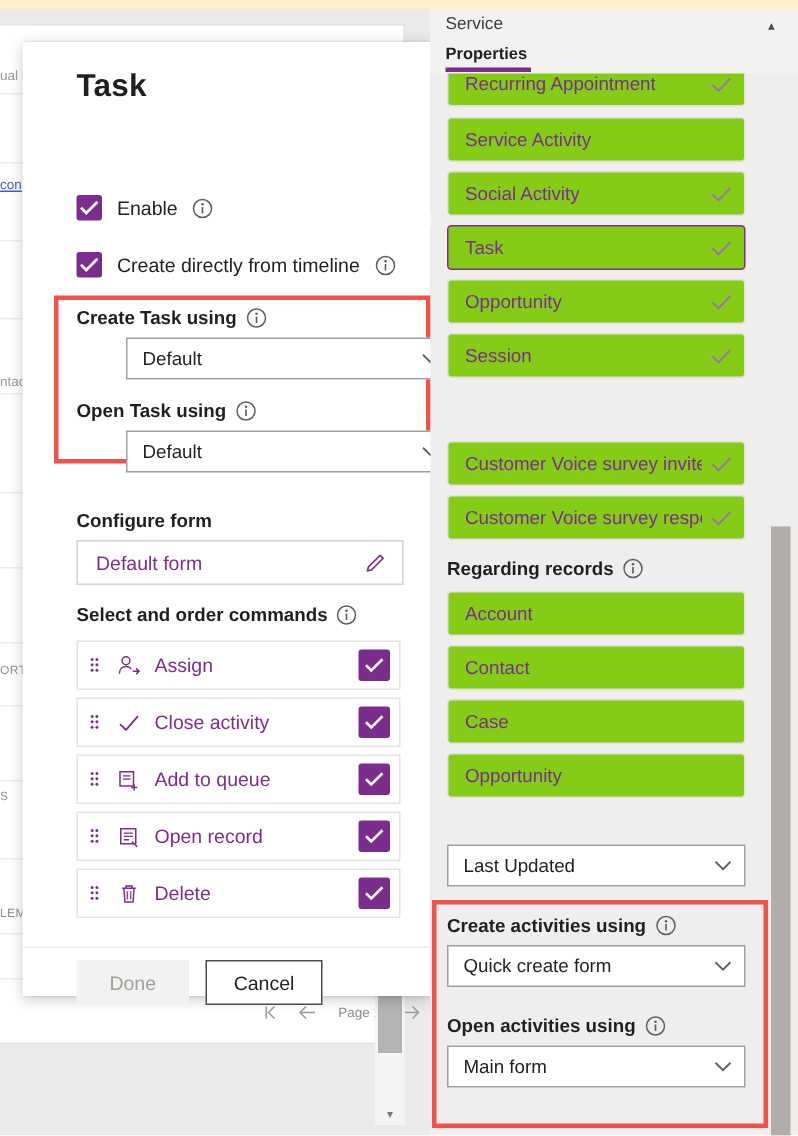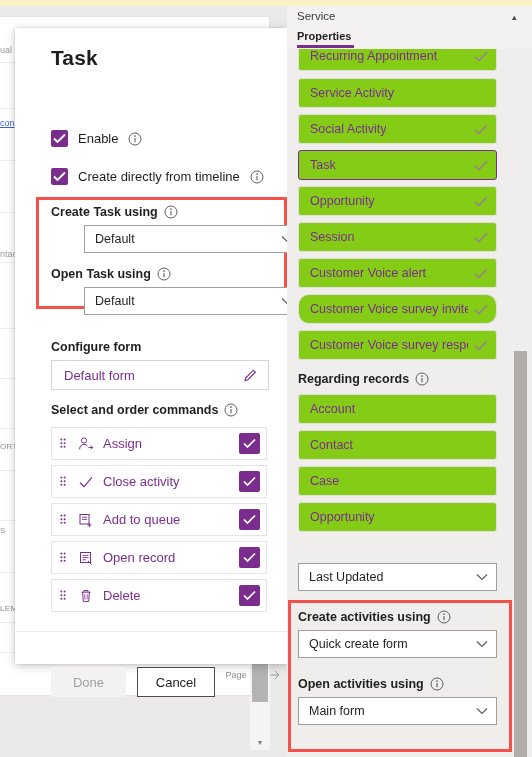--- a/index.html
+++ b/index.html
@@ -71,21 +71,21 @@
     display:flex; align-items:center;
   }
   .cmd-grip { width:22px; display:flex; justify-content:center; color:#7b2d8e; }
   .cmd-icon { width:24px; display:flex; justify-content:center; color:#7b2d8e; }
   .cmd-label { flex:1; font-size:13px; color:#7b2d8e; padding-left:5px; }
   .cmd-check { width:21px; height:21px; background:#7b2d8e; border-radius:2px; margin-right:6px; position:relative; flex:none; }
   .cmd-check svg { position:absolute; left:4px; top:5px; }
 
   .dlg-foot { position:absolute; left:0; top:603px; width:272px; height:33px; border-top:1px solid #edebe9; }
   .btn { position:absolute; top:8px; height:30px; display:flex; align-items:center; justify-content:center;
-         font-size:13px;margin-top:27px; }
+         font-size:13px; }
   .btn-done { left:36px; width:75px; background:#f3f2f1; color:#a19f9d; }
   .btn-cancel { left:122px; width:78px; background:#ffffff; color:#201f1e; border:1px solid #4a4a4a; }
 
   
   .pane { position:absolute; left:287px; top:0; width:245px; height:757px; background:#efeeed; }
   .pane-yellow { position:absolute; left:0; top:0; width:245px; height:6px; background:#fbf0c8; }
   .pane-top { position:absolute; left:0; top:6px; width:245px; height:43px; background:#f3f2f1; }
   .pane-breadcrumb { position:absolute; left:10px; top:4px; font-size:11.5px; color:#3b3a39; }
   .pane-tab { position:absolute; left:10px; top:24px; font-size:11px; color:#201f1e; font-weight:600; }
   .pane-tab-underline { position:absolute; left:10px; top:45px; width:57px; height:3px; background:#7b2d8e; }
@@ -474,30 +474,22 @@
 
       <div class="pill" style="top:173px;">
         <span class="pill-label">Session</span>
         <span class="pill-check">
           <svg width="14" height="11" viewBox="0 0 14 11">
               <path d="M1 5.6 L5 9.6 L13 1.2" fill="none" stroke="#a06cb0" stroke-width="1.2"></path>
             </svg>
         </span>
       </div>
 
-      <div class="pill" style="top:209px;">
-        <span class="pill-label">Customer Voice alert</span>
-        <span class="pill-check">
-          <svg width="14" height="11" viewBox="0 0 14 11">
-              <path d="M1 5.6 L5 9.6 L13 1.2" fill="none" stroke="#a06cb0" stroke-width="1.2"></path>
-            </svg>
-        </span>
-      </div>
-
-      <div class="pill" style="top:245px;border-radius:11px;">
+
+      <div class="pill" style="top:245px;">
         <span class="pill-label" style="max-width:158px;">Customer Voice survey invite</span>
         <span class="pill-check">
           <svg width="14" height="11" viewBox="0 0 14 11">
               <path d="M1 5.6 L5 9.6 L13 1.2" fill="none" stroke="#a06cb0" stroke-width="1.2"></path>
             </svg>
         </span>
       </div>
 
       <div class="pill" style="top:281px;">
         <span class="pill-label" style="max-width:158px;">Customer Voice survey response</span>

